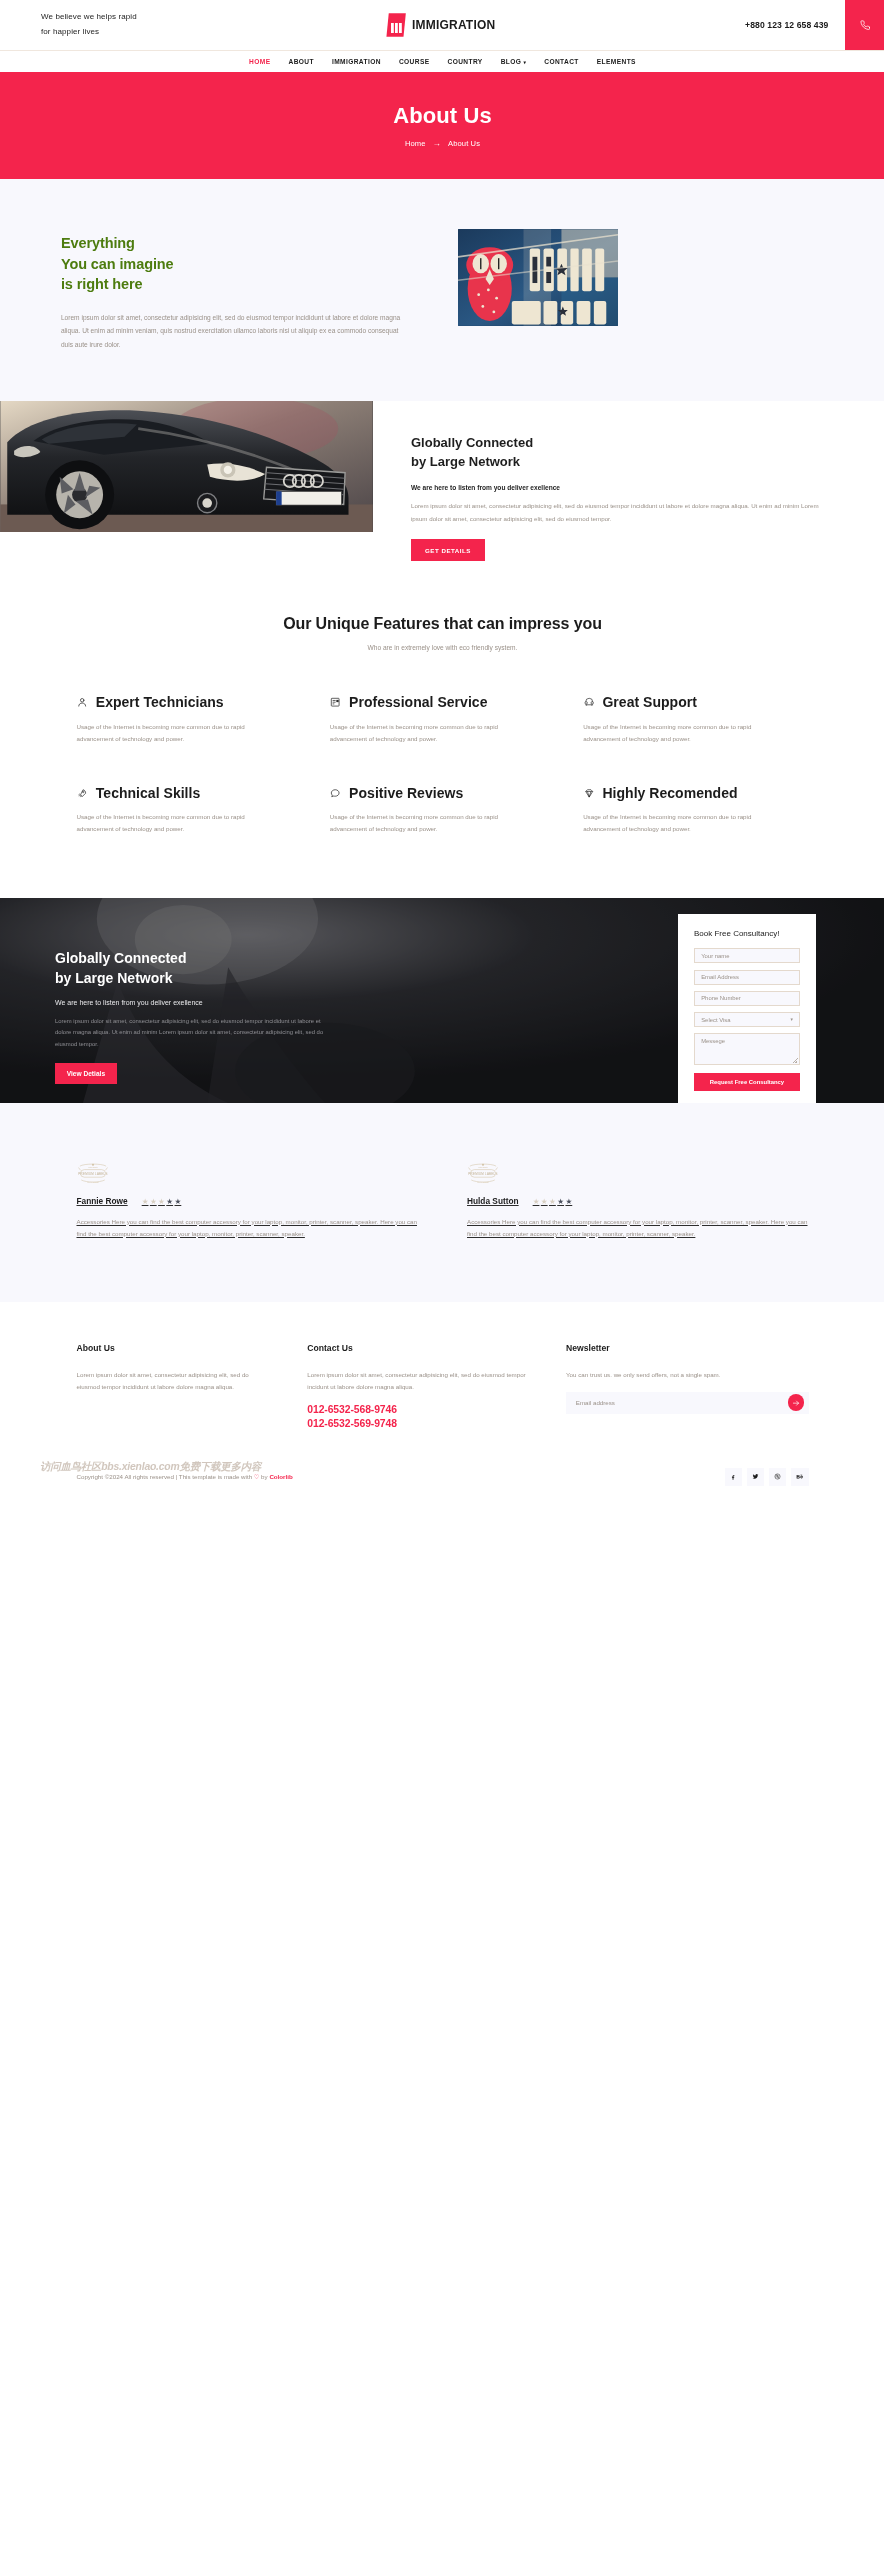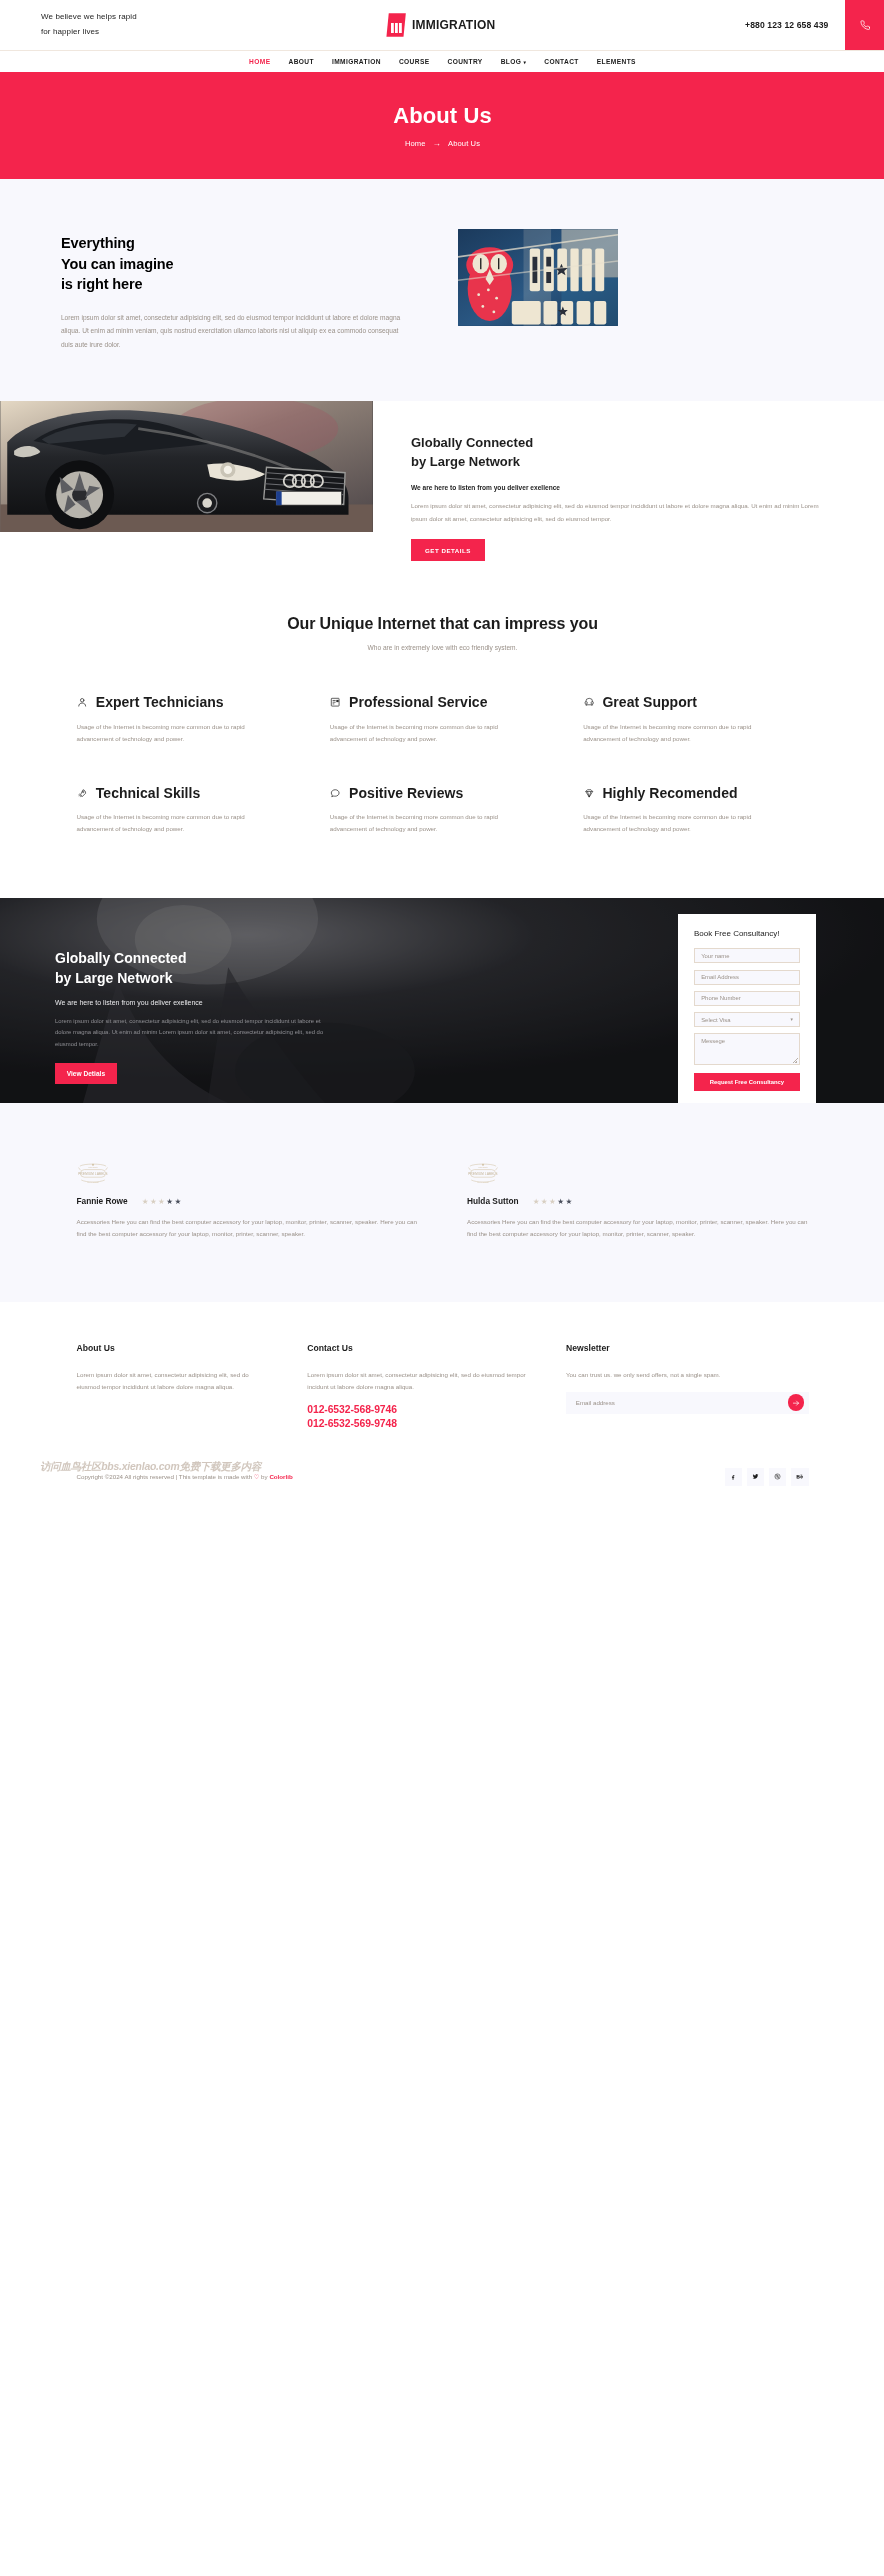--- a/index.html
+++ b/index.html
@@ -59,21 +59,21 @@
     display:flex; flex-direction:column; align-items:center; justify-content:center;
   }
   .hero h1 { font-size:22px; font-weight:700; letter-spacing:0.1px; margin-bottom:9px; }
   .crumbs { display:flex; align-items:center; gap:7px; font-size:7.6px; font-weight:400; letter-spacing:0.1px; }
   .crumb-arrow { font-size:8.3px; }
 
   
   .sec-intro { background:#f8f8fd; padding:47px 0 50px; }
   .intro-grid { display:flex; gap:0; align-items:flex-start; }
   .intro-left { width:52%; padding-left:12.4px; padding-top:7px; }
-  .intro-left h2 { font-size:14.5px; font-weight:700; line-height:1.42; color:#000000; letter-spacing:-0.1px; }
+  .intro-left h2 { font-size:14.5px; font-weight:700; line-height:1.42; color:#4d7c0f; letter-spacing:-0.1px; }
   .intro-left p { font-size:6.6px; line-height:2.05; color:#9a9189; margin-top:16px; width:86%; }
   .intro-right { width:48%; padding-top:2.8px; }
   .mural {
     width:160px; height:97px; border-radius:0.7px; position:relative; overflow:hidden;
     background:#1d3f63;
   }
 
   
   .sec-global { background:#fff; display:flex; align-items:stretch; }
   .car-img { width:373px; height:131px; position:relative; overflow:hidden; background:#3a3a3d; }
@@ -130,21 +130,21 @@
     background:linear-gradient(135deg,transparent 45%,#b9b0a7 45%,#b9b0a7 55%,transparent 55%),
                linear-gradient(135deg,transparent 70%,#b9b0a7 70%,#b9b0a7 80%,transparent 80%);
   }
   .btn-consult {
     width:100%; background:#f4244c; color:#fff; border:none; font-size:5.9px; font-weight:700;
     padding:6.2px 0; cursor:pointer; font-family:"Liberation Sans", sans-serif; margin-top:1.4px;
   }
 
   
   .sec-testi { background:#f8f8fd; padding:52px 0 62px; }
-  .testi-grid { display:grid; grid-template-columns:1fr 1fr; gap:49px; padding:0 28px; margin-top:7px; }
+  .testi-grid { display:grid; grid-template-columns:1fr 1fr; gap:49px; padding:0 28px; margin-top:7px;text-decoration:underline; }
   .badge { width:32px; height:23.5px; margin-bottom:11px; }
   .testi-top { display:flex; align-items:center; gap:14px; }
   .testi-name { font-size:8.3px; font-weight:700; color:#1c1c1c; }
   .stars { display:flex; gap:1.4px; font-size:7.6px; }
   .star { color:#d8cfc2; }
   .star.dim { color:#4a4f5c; }
   .testi-text { font-size:6.2px; line-height:1.95; color:#9a9189; margin-top:9.7px; }
 
   
   .footer { background:#fff; padding:41px 0 0; position:relative; }
@@ -364,21 +364,21 @@
     </h2>
     <div class="global-sub">We are here to listen from you deliver exellence</div>
     <p>Lorem ipsum dolor sit amet, consectetur adipisicing elit, sed do eiusmod tempor incididunt ut labore et dolore magna aliqua. Ut enim ad minim Lorem ipsum dolor sit amet, consectetur adipisicing elit, sed do eiusmod tempor.</p>
     <button class="btn-red">GET DETAILS</button>
   </div>
 </section>
 
 <section class="sec-features">
   <div class="wrap">
     <div class="sec-head">
-      <h2>Our Unique Internet that can impress you</h2>
+      <h2>Our Unique Features that can impress you</h2>
       <p>Who are in extremely love with eco friendly system.</p>
     </div>
     <div class="feat-grid">
 
       <div class="feat-card">
         <div class="feat-head">
           <span class="feat-icon">
             <svg width="10.4" height="10.4" viewBox="0 0 24 24" fill="none" stroke="#1c1c1c" stroke-width="1.6" stroke-linecap="round">
                 <circle cx="12" cy="7.5" r="4"></circle>
                 <path d="M4 21c0-4.4 3.6-7 8-7s8 2.6 8 7"></path>

